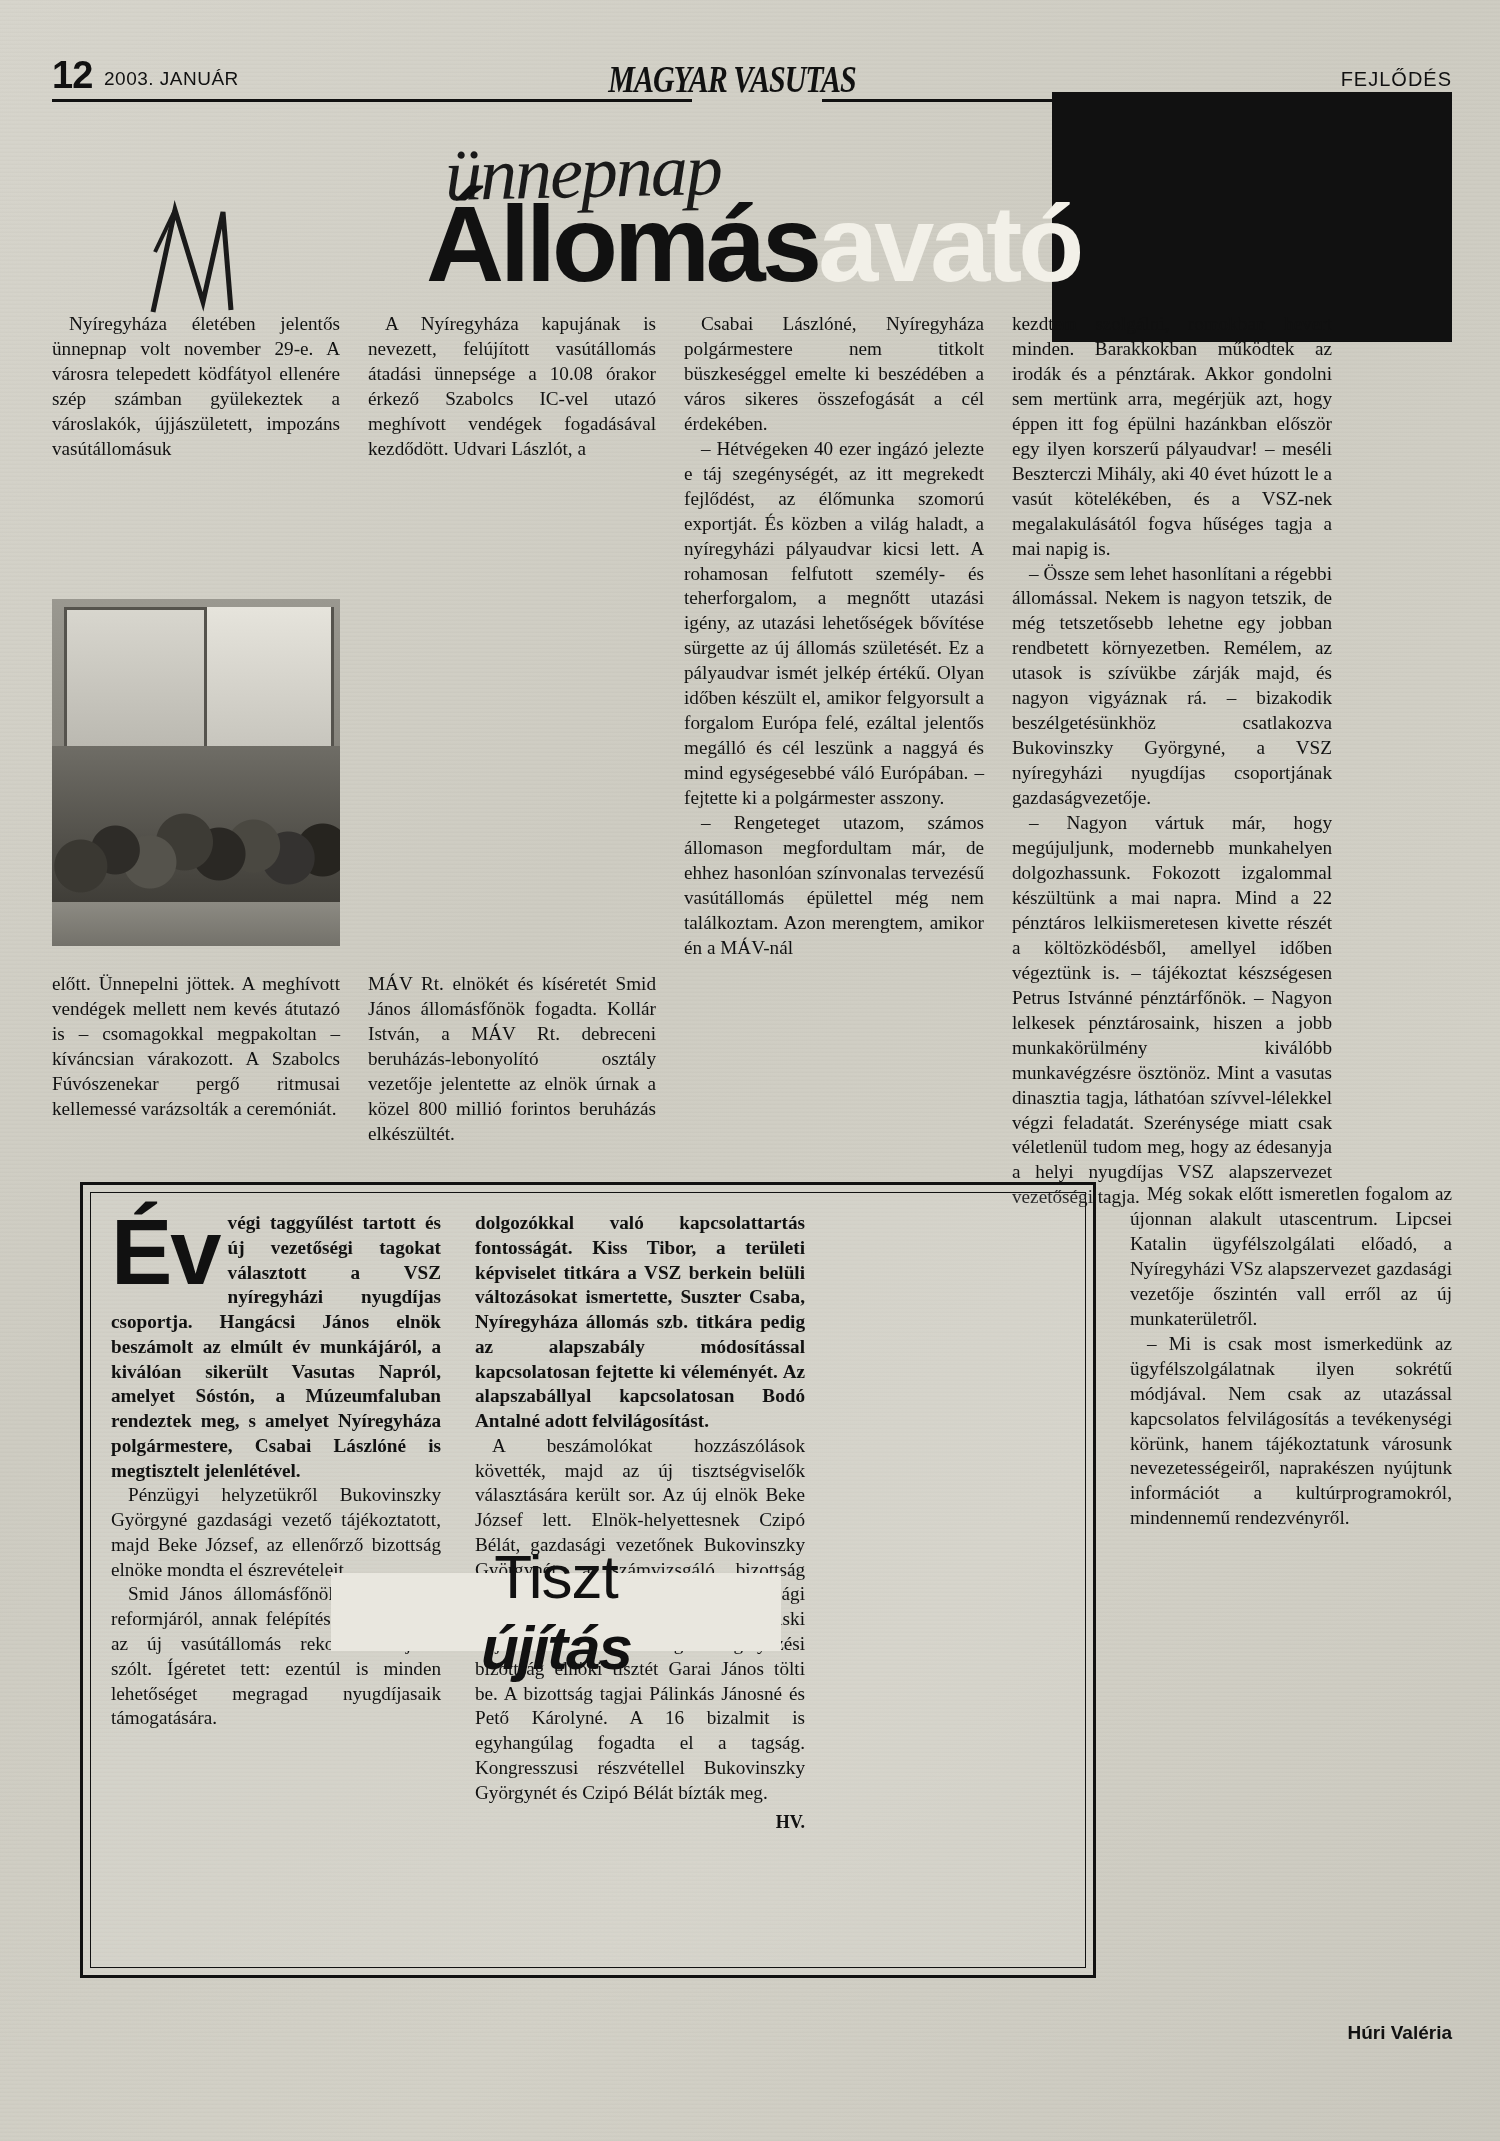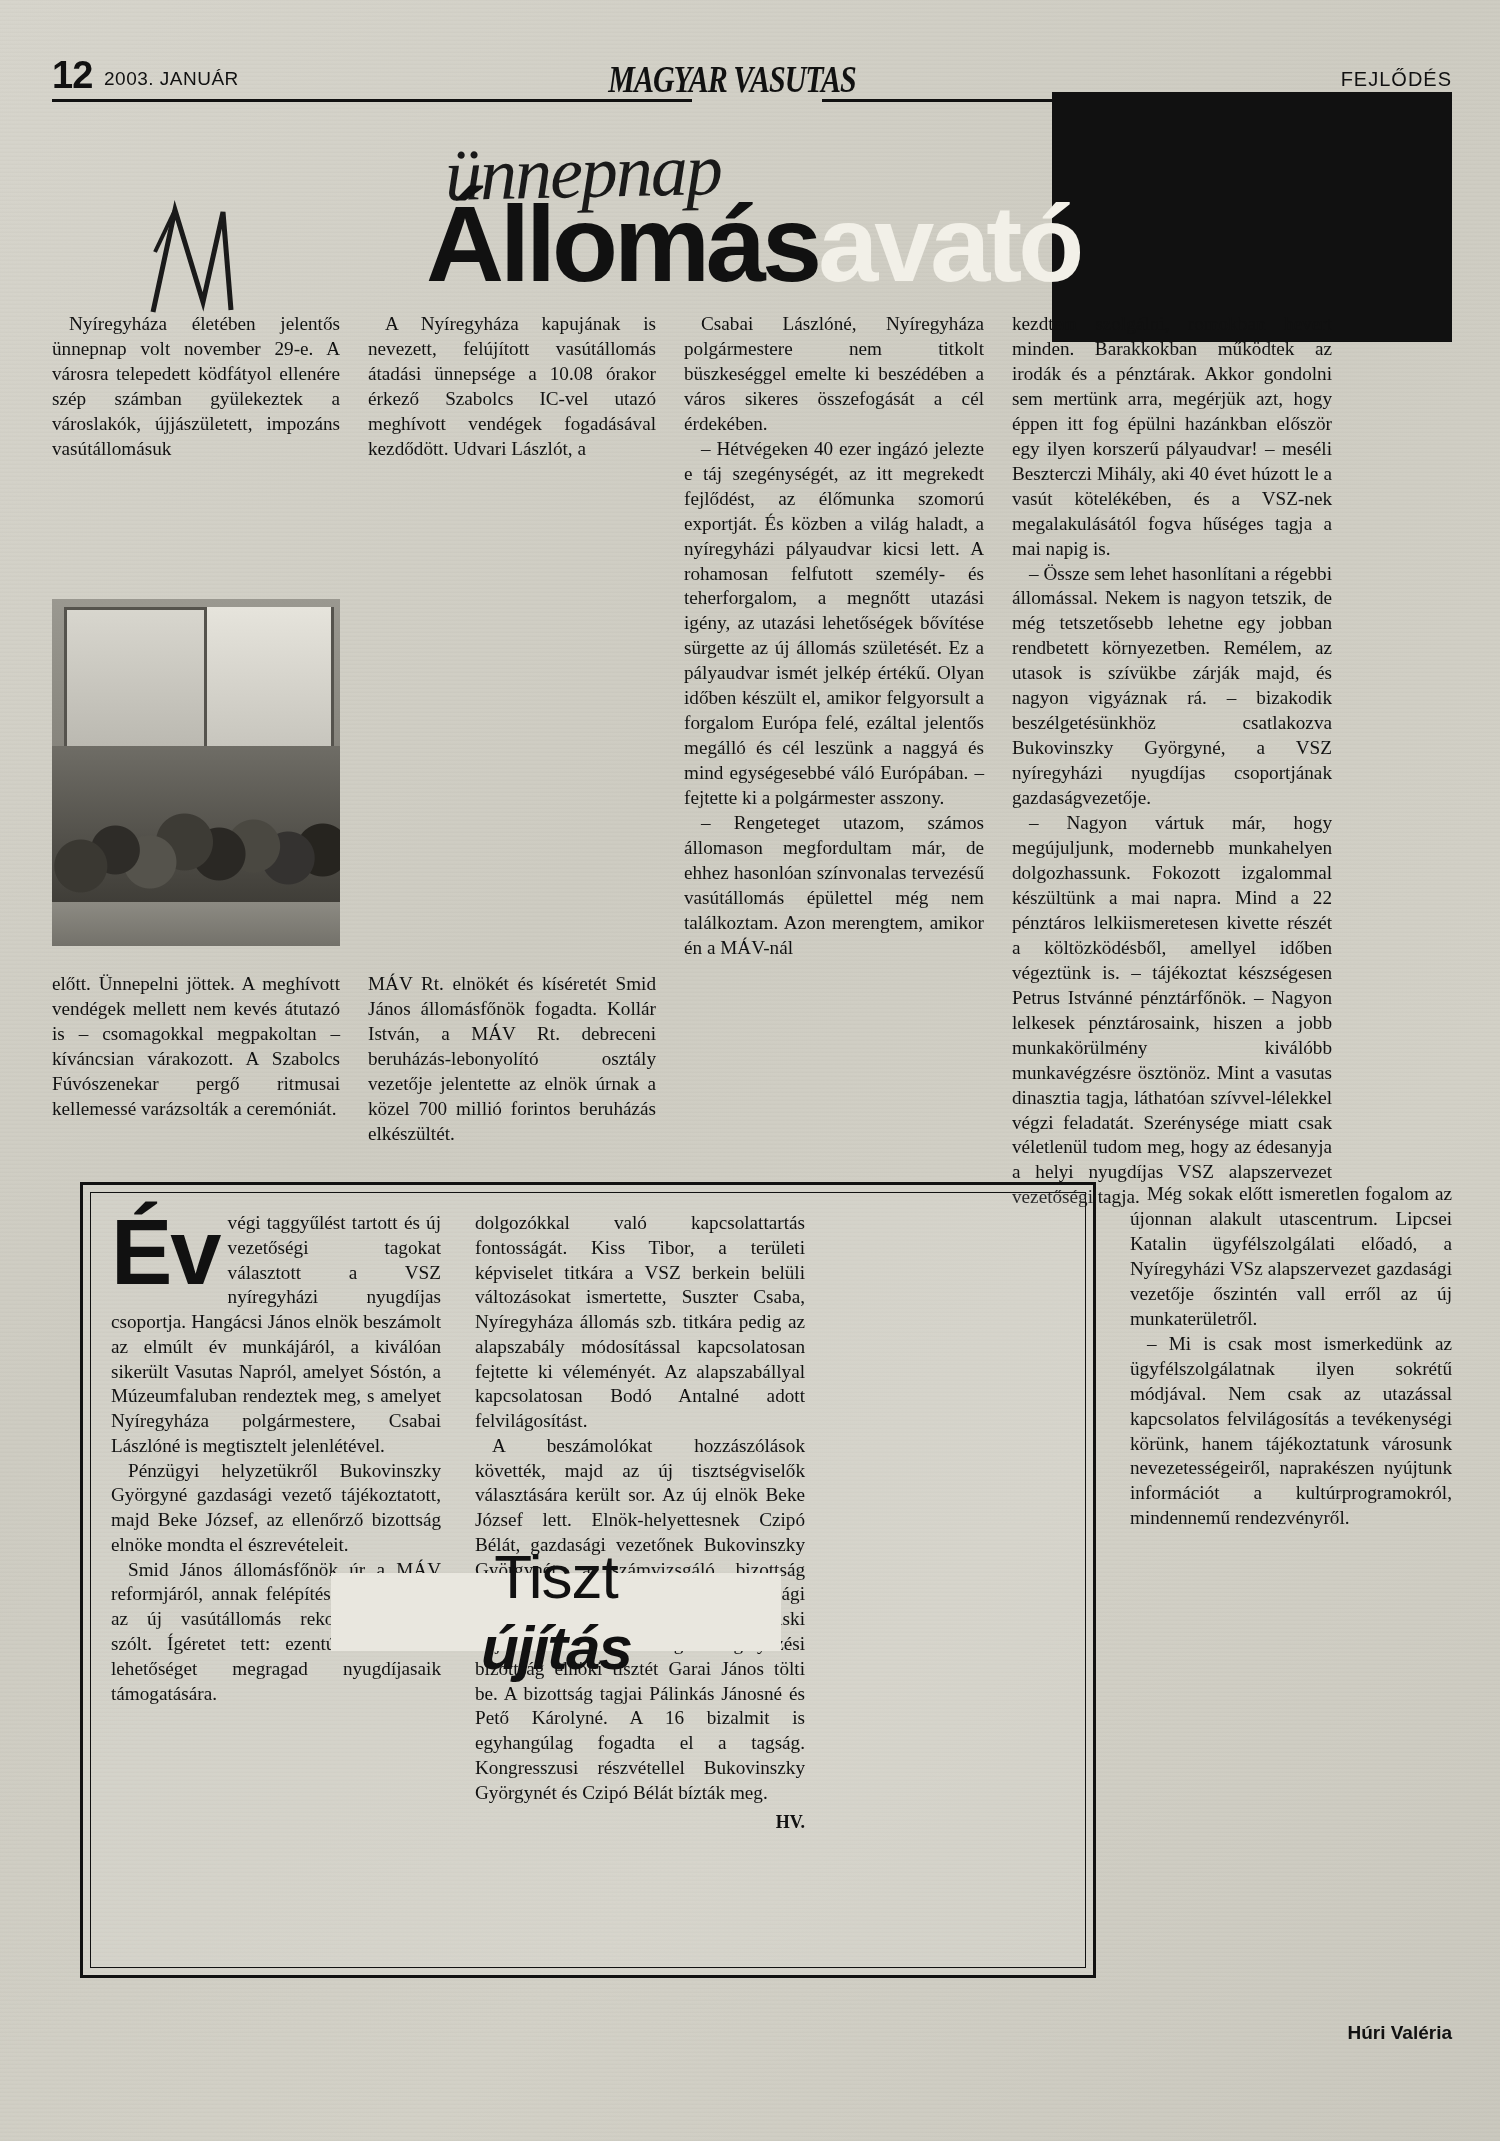--- a/index.html
+++ b/index.html
@@ -123,21 +123,21 @@
   
   .featurebox {
     position:absolute; left:40px; top:1160px; width:1010px; height:790px;
     border:3px solid #111; background:rgba(255,255,255,0.10);
   }
   .featurebox .inner {
     position:absolute; left:7px; top:7px; right:7px; bottom:7px; border:1px solid #111;
   }
   .fb-col { position:absolute; font-size:19.2px; line-height:1.29; text-align:justify; }
   .fb-col p { margin:0; text-indent:17px; }
-  .fb-col p.noind { text-indent:0; }
+  .fb-col p.noind { text-indent:0;font-weight:bold; }
   .fb-c1 { left:28px; top:26px; width:330px; }
   .fb-c2 { left:392px; top:26px; width:330px; }
 
   .dropcap-ev {
     float:left; font-family:"Liberation Sans", sans-serif; font-weight:bold;
     font-size:92px; line-height:0.82; margin:4px 8px 0 0; letter-spacing:-2px;
   }
   .tisztujitas {
     position:absolute; left:248px; top:388px; width:450px; height:78px;
     background:#e9e7df; display:flex; align-items:center; justify-content:center;flex-direction:column;
@@ -197,21 +197,21 @@
     </div>
 
     <div class="col c1b">
       <p class="noind">előtt. Ünnepelni jöttek. A meghívott vendégek mellett nem kevés átutazó is – csomagokkal megpakoltan – kíváncsian várakozott. A Szabolcs Fúvószenekar pergő ritmusai kellemessé varázsolták a ceremóniát.</p>
     </div>
 
     <div class="col c2">
       <p>A Nyíregyháza kapujának is nevezett, felújított vasútállomás átadási ünnepsége a 10.08 órakor érkező Szabolcs IC-vel utazó meghívott vendégek fogadásával kezdődött. Udvari Lászlót, a</p>
     </div>
     <div class="col c2b">
-      <p class="noind">MÁV Rt. elnökét és kíséretét Smid János állomásfőnök fogadta. Kollár István, a MÁV Rt. debreceni beruházás-lebonyolító osztály vezetője jelentette az elnök úrnak a közel 700 millió forintos beruházás elkészültét.</p>
+      <p class="noind">MÁV Rt. elnökét és kíséretét Smid János állomásfőnök fogadta. Kollár István, a MÁV Rt. debreceni beruházás-lebonyolító osztály vezetője jelentette az elnök úrnak a közel 800 millió forintos beruházás elkészültét.</p>
     </div>
 
     <div class="col c3">
       <p>Csabai Lászlóné, Nyíregyháza polgármestere nem titkolt büszkeséggel emelte ki beszédében a város sikeres összefogását a cél érdekében.</p>
       <p>– Hétvégeken 40 ezer ingázó jelezte e táj szegénységét, az itt megrekedt fejlődést, az élőmunka szomorú exportját. És közben a világ haladt, a nyíregyházi pályaudvar kicsi lett. A rohamosan felfutott személy- és teherforgalom, a megnőtt utazási igény, az utazási lehetőségek bővítése sürgette az új állomás születését. Ez a pályaudvar ismét jelkép értékű. Olyan időben készült el, amikor felgyorsult a forgalom Európa felé, ezáltal jelentős megálló és cél leszünk a naggyá és mind egységesebbé váló Európában. – fejtette ki a polgármester asszony.</p>
       <p>– Rengeteget utazom, számos állomason megfordultam már, de ehhez hasonlóan színvonalas tervezésű vasútállomás épülettel még nem találkoztam. Azon merengtem, amikor én a MÁV-nál</p>
     </div>
 
     <div class="col c4">
       <p class="noind">kezdtem szolgálni, romokban hevert minden. Barakkokban működtek az irodák és a pénztárak. Akkor gondolni sem mertünk arra, megérjük azt, hogy éppen itt fog épülni hazánkban először egy ilyen korszerű pályaudvar! – meséli Beszterczi Mihály, aki 40 évet húzott le a vasút kötelékében, és a VSZ-nek megalakulásától fogva hűséges tagja a mai napig is.</p>

